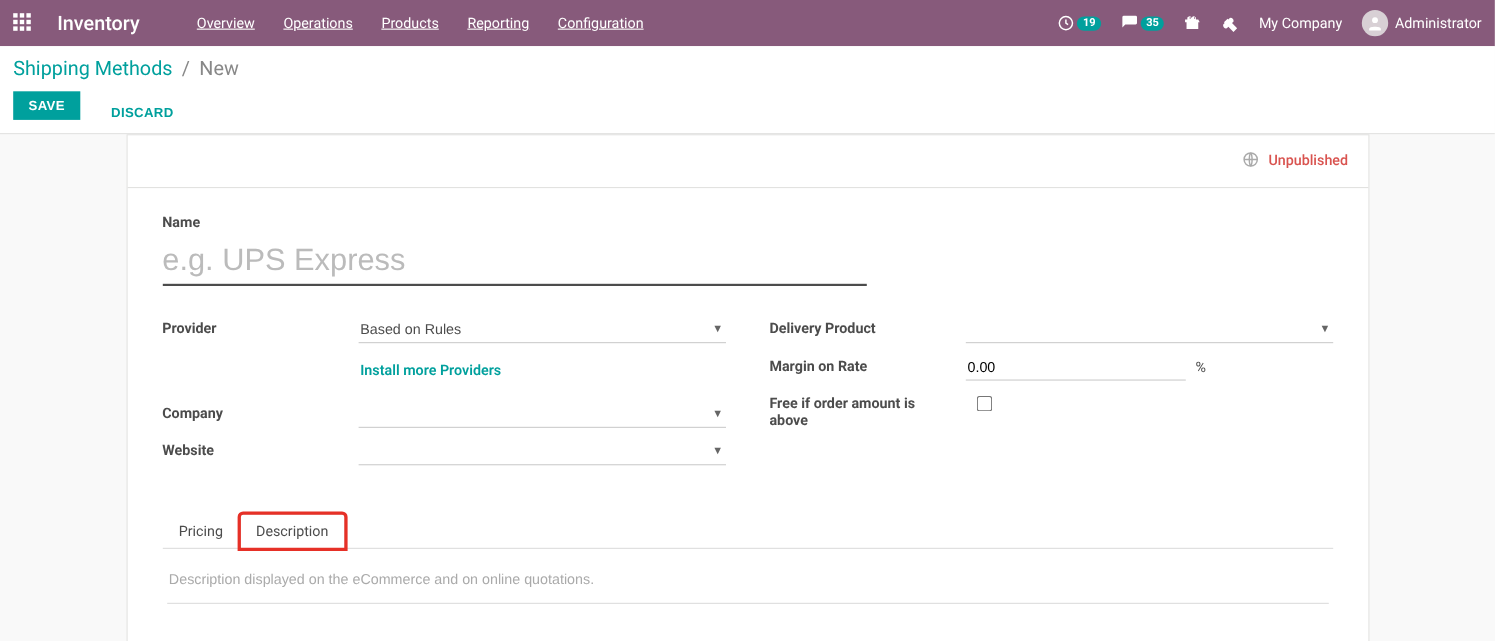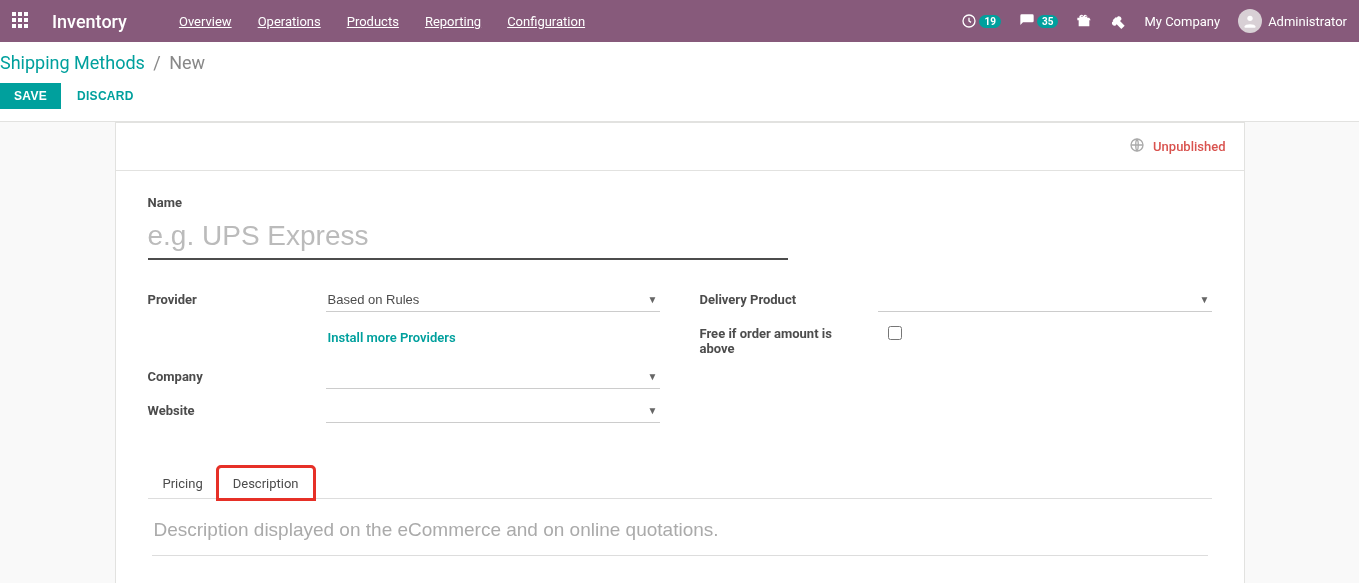--- a/index.html
+++ b/index.html
@@ -14,26 +14,26 @@
   .nav-menu { display: flex; gap: 26px; text-decoration: underline; }
   .nav-menu a { color: #fff; text-decoration: none; font-size: 13px; cursor: pointer; }
   .navbar-right { margin-left: auto; display: flex; align-items: center; gap: 18px; }
   .icon-wrap { position: relative; display: flex; align-items: center; cursor: pointer; color: #fff; }
   .badge { background: #00a09d; color: #fff; font-size: 10px; font-weight: 700; padding: 1px 5px; border-radius: 8px; margin-left: 2px; }
   .avatar { width: 24px; height: 24px; border-radius: 50%; background: #d8d0d5; display: flex; align-items: center; justify-content: center; margin-right: 6px; }
   .avatar svg { fill: #fff; }
   .user-block { display:flex; align-items:center; cursor:pointer; }
 
   
-  .control-panel { background: #fff; border-bottom: 1px solid #e2e2e0; padding: 10px 0 12px; }
+  .control-panel { background: #fff; border-bottom: 1px solid #e2e2e0; padding: 10px 12px 12px; }
   .breadcrumb { font-size: 18px; margin-bottom: 10px; }
   .breadcrumb a { color: #00a09d; text-decoration: none; cursor: pointer; }
   .breadcrumb .sep { color: #888; margin: 0 4px; }
   .breadcrumb .current { color: #888; }
-  .cp-buttons { display: flex; gap: 16px; align-items: center; }
+  .cp-buttons { display: flex; gap: 28px; align-items: flex-end; }
   .btn-primary { background: #00a09d; color: #fff; border: none; padding: 6px 14px; font-size: 12px; font-weight: 600; cursor: pointer; text-transform: uppercase; letter-spacing: 0.3px; }
   .btn-link { color: #00a09d; background: none; border: none; font-size: 12px; font-weight: 600; cursor: pointer; text-transform: uppercase; letter-spacing: 0.3px; }
 
   
   .form-wrap { display: flex; justify-content: center; padding: 0 0 20px; }
   .sheet { width: 1130px; background: #fff; border: 1px solid #e2e2e0; }
   .statusbar { height: 48px; border-bottom: 1px solid #e2e2e0; display: flex; justify-content: flex-end; align-items: center; padding: 0 18px; }
   .status-btn { display: flex; align-items: center; gap: 8px; cursor: pointer; }
   .status-btn .globe { color: #aaa; }
   .status-btn .label { color: #d9534f; font-weight: 500; font-size: 13px; }
@@ -56,21 +56,21 @@
   .num-input { width: 200px; border: none; border-bottom: 1px solid #ccc; padding: 4px 2px; font-size: 13px; background: transparent; text-align: left; }
   .pct { margin-left: 6px; }
   .chk { width: 14px; height: 14px; margin-top: 4px; cursor: pointer; }
   
   
   .tabs { margin-top: 34px; border-bottom: 1px solid #ddd; display: flex; }
   .tab { padding: 8px 14px; border: 1px solid transparent; border-bottom: none; margin-bottom: -1px; cursor: pointer; color: #4c4c4c; font-size: 13px; }
   .tab.active { border-color: #ddd; background: #fff; border-radius: 3px 3px 0 0; }
   .tab.highlight { outline: 3px solid #e63027; outline-offset: -1px; }
   .tab-content { padding: 16px 4px 28px; }
-  .desc-input { width: 100%; border: none; border-bottom: 1px solid #ddd; padding: 4px 2px 14px; font-size: 19px; color: #4c4c4c; background: transparent; }
+  .desc-input { width: 100%; border: none; border-bottom: 1px solid #ddd; padding: 4px 2px 14px; font-size: 13px; color: #4c4c4c; background: transparent; }
   .desc-input::placeholder { color: #aaa; }
 </style>
 </head>
 <body>
 
 <div class="navbar">
   <div class="navbar-left">
     <div class="apps-icon">
       <span></span>
         <span></span>
@@ -194,20 +194,27 @@
 
         <div class="col">
           <div class="frow">
             <span class="field-label">Delivery Product</span>
             <div class="fval">
               <input class="select-input" value="" style="">
               <span class="caret">▼</span>
             </div>
           </div>
           <div class="frow">
+            <span class="field-label">Margin on Rate</span>
+            <div class="fval">
+              <input class="num-input" value="0.00" style="">
+              <span class="pct">%</span>
+            </div>
+          </div>
+          <div class="frow">
             <span class="field-label" style="width:160px">Free if order amount is above</span>
             <div class="fval">
               <input type="checkbox" class="chk" style="">
             </div>
           </div>
         </div>
       </div>
 
       <div class="tabs">
         <div class="tab">Pricing</div>

